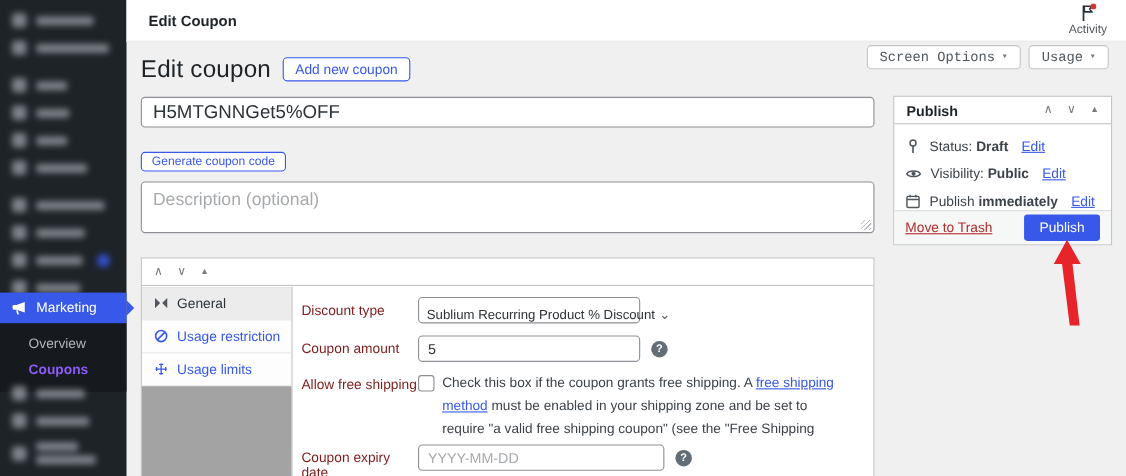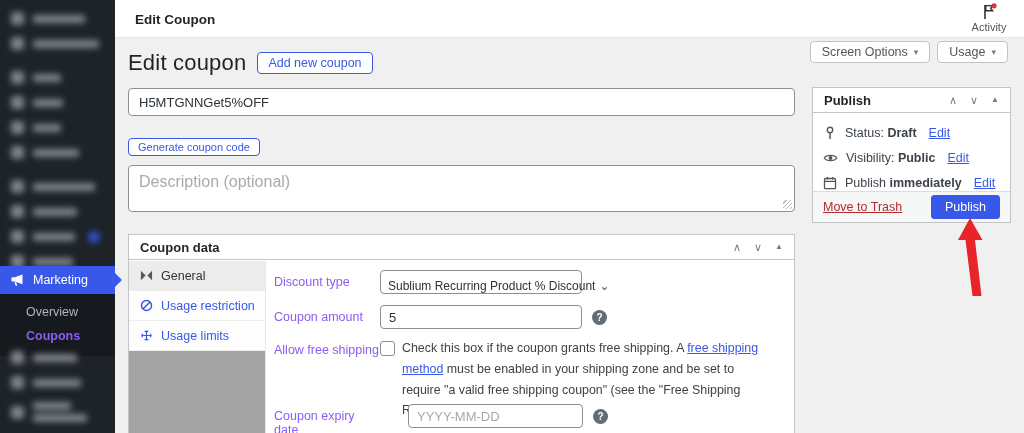--- a/index.html
+++ b/index.html
@@ -28,31 +28,31 @@
 
   
   .topbar { position:absolute; left:115px; top:0; width:909px; height:38px; background:#fff; border-bottom:1px solid #e7e7e7; }
   .topbar-title { position:absolute; left:20px; top:12px; font-size:13.5px; font-weight:bold; color:#1d2327; }
   .activity { position:absolute; right:10px; top:3px; width:50px; text-align:center; }
   .activity-label { font-size:11px; color:#50575e; display:block; margin-top:1px; }
 
   
   .util-tabs { position:absolute; top:41px; right:16px; display:flex; gap:7px; }
   .util-btn { background:#fff; border:1px solid #c3c4c7; border-radius:4px; color:#50575e;
-    font-size:12.5px; font-family:Liberation Sans, sans-serif; padding:3px 11px; height:22px; display:flex; align-items:center; gap:6px; cursor:pointer; }
+    font-size:12.5px; font-family:Liberation Mono, monospace; padding:3px 11px; height:22px; display:flex; align-items:center; gap:6px; cursor:pointer; }
   .util-caret { font-size:9px; color:#787c82; }
 
   
   .main { position:absolute; left:128px; top:50px; width:667px; }
   .head-row { display:flex; align-items:center; gap:11px; height:26px; }
   .page-title { font-size:22px; font-weight:500; color:#1d2327; letter-spacing:.2px; }
   .btn-outline { background:#fff; border:1px solid #3858e9; border-radius:4px; color:#3858e9;
     font-size:12.5px; font-family:inherit; padding:3px 10px; cursor:pointer; }
   .code-input { margin-top:12px; width:667px; height:28px; border:1px solid #8c8f94; border-radius:4px;
-    font-size:13px; font-family:inherit; color:#2c3338; padding:2px 10px; background:#fff; display:block; }
+    font-size:17px; font-family:inherit; color:#2c3338; padding:2px 10px; background:#fff; display:block; }
   .gen-btn { margin-top:22px; font-size:11px; padding:2px 9px; }
   .desc-wrap { position:relative; margin-top:9px; }
   .desc-area { width:667px; height:47px; border:1px solid #8c8f94; border-radius:4px; resize:none;
     font-size:16px; font-family:inherit; color:#2c3338; padding:7px 10px; background:#fff; display:block; }
   .desc-area::placeholder { color:#a7aaad; }
   .code-input::placeholder { color:#a7aaad; }
   .resize-grip { position:absolute; right:3px; bottom:3px; width:9px; height:9px;
     background:repeating-linear-gradient(135deg, transparent 0 2px, #b5b9bd 2px 3px); }
 
   
@@ -62,28 +62,28 @@
   .panel-icons { display:flex; align-items:center; gap:13px; color:#787c82; }
   .pi-chev { font-size:11px; line-height:1; cursor:pointer; }
   .pi-tri { font-size:8px; line-height:1; cursor:pointer; }
   .panel-body { position:absolute; left:0; top:26px; right:0; bottom:0; display:flex; }
   .wc-tabs { width:137px; border-right:1px solid #e8e8e8; background:#a3a3a3; }
   .wc-tab { height:30px; display:flex; align-items:center; gap:8px; padding-left:11px;
     border-bottom:1px solid #ededed; font-size:12.5px; color:#3858e9; background:#fdfdfd; cursor:pointer; }
   .wc-tab.active { background:#ececec; color:#2c3338; }
   .fields { position:relative; flex:1; }
   .frow { position:absolute; left:8px; right:10px; display:flex; align-items:flex-start; }
-  .flabel { width:106px; flex:none; font-size:12.5px; color:#8b5cf6; padding-top:5px; }
+  .flabel { width:106px; flex:none; font-size:12.5px; color:#7f1d1d; padding-top:5px; }
   .select-box { width:202px; height:24px; border:1px solid #8c8f94; border-radius:4px; background:#fff;
     display:flex; align-items:flex-end; justify-content:space-between; padding:0 7px; font-size:12px;
     color:#2c3338; white-space:nowrap; cursor:pointer; }
   .select-caret { color:#50575e; font-size:12px; margin-left:4px; }
   .txt-input { width:202px; height:24px; border:1px solid #8c8f94; border-radius:4px; background:#fff;
     font-size:13px; font-family:inherit; color:#2c3338; padding:0 8px; }
-  .txt-input.short { width:175px;margin-left:28px; }
+  .txt-input.short { width:224px; }
   .txt-input::placeholder { color:#a7aaad; }
   .help-tip { width:15px; height:15px; border-radius:50%; background:#636d75; color:#fff; font-size:10px;
     font-weight:bold; display:flex; align-items:center; justify-content:center; margin:5px 0 0 10px; flex:none; cursor:pointer; }
   .chk-row { display:flex; align-items:flex-start; gap:7px; }
   .checkbox { width:15px; height:15px; border:1px solid #8c8f94; border-radius:3px; background:#fff; flex:none; margin-top:3px; cursor:pointer; }
   .chk-text { width:372px; font-size:12.4px; line-height:1.68; color:#3c434a; }
   .link { color:#3858e9; text-decoration:underline; cursor:pointer; }
 
   
   .publish { position:absolute; left:812px; top:87px; width:199px; height:136px; background:#fff; border:1px solid #c3c4c7; }
@@ -222,21 +222,20 @@
     <button class="btn-outline gen-btn">Generate coupon code</button>
 
     <div class="desc-wrap">
       <textarea class="desc-area" placeholder="Description (optional)" style=""></textarea>
       <span class="resize-grip"></span>
     </div>
 
     
     <section class="panel">
       <div class="panel-head">
-        <span class="panel-title">Coupon data</span>
         <span class="panel-icons">
           <span class="pi-chev">∧</span>
           <span class="pi-chev">∨</span>
           <span class="pi-tri">▲</span>
         </span>
       </div>
 
       <div class="panel-body">
         <nav class="wc-tabs">
           <div class="wc-tab active">

